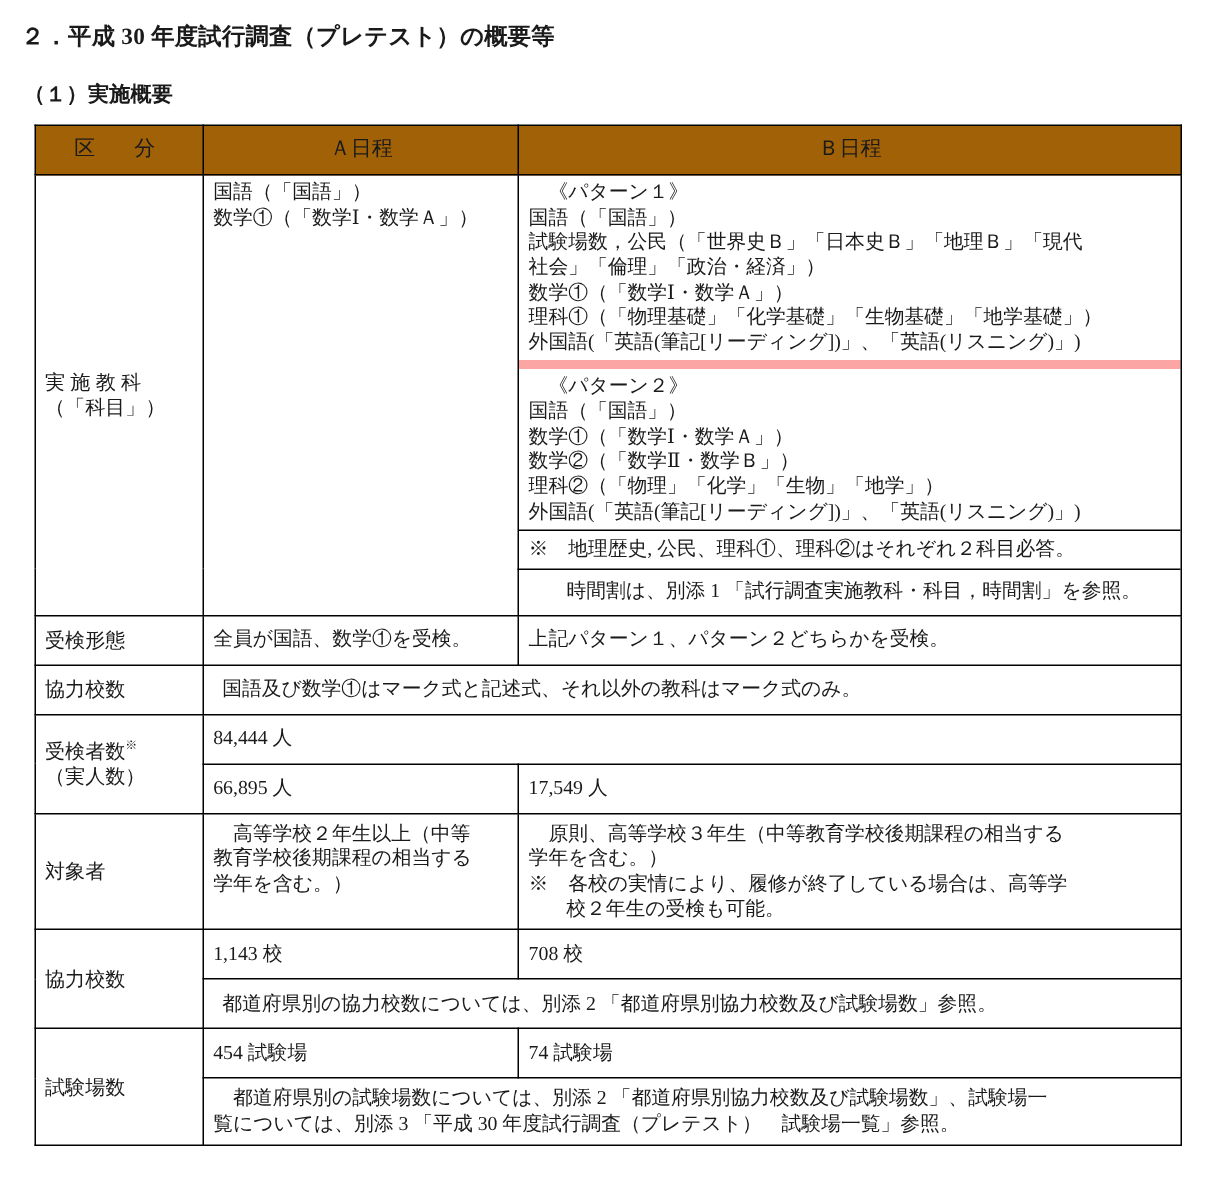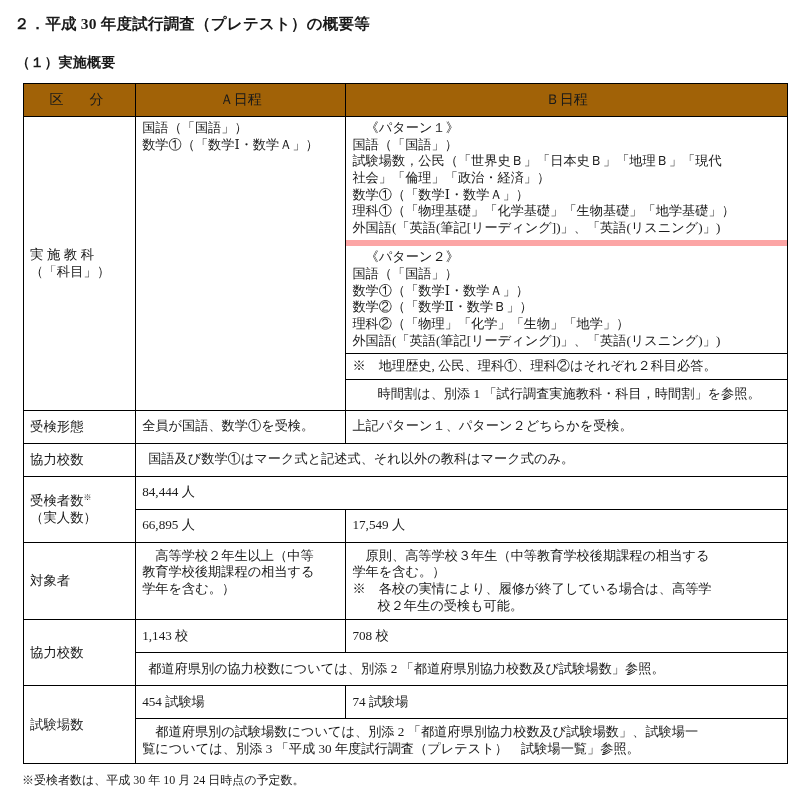--- a/index.html
+++ b/index.html
@@ -253,16 +253,15 @@
           <td class="lines tight" colspan="2" style="padding-top:5px;padding-bottom:5px;">
             <div class="indent1">都道府県別の試験場数については、別添 2 「都道府県別協力校数及び試験場数」、試験場一</div>
             <div>覧については、別添 3 「平成 30 年度試行調査（プレテスト）　試験場一覧」参照。</div>
           </td>
         </tr>
 
       </tbody>
     </table>
   </div>
 
-  <div class="footnote">※受検者数は、平成 30 年 10 月 24 日時点の予定数。</div>
   <div class="watermark">ReseMom.</div>
 
 </div>
 
 </body></html>

